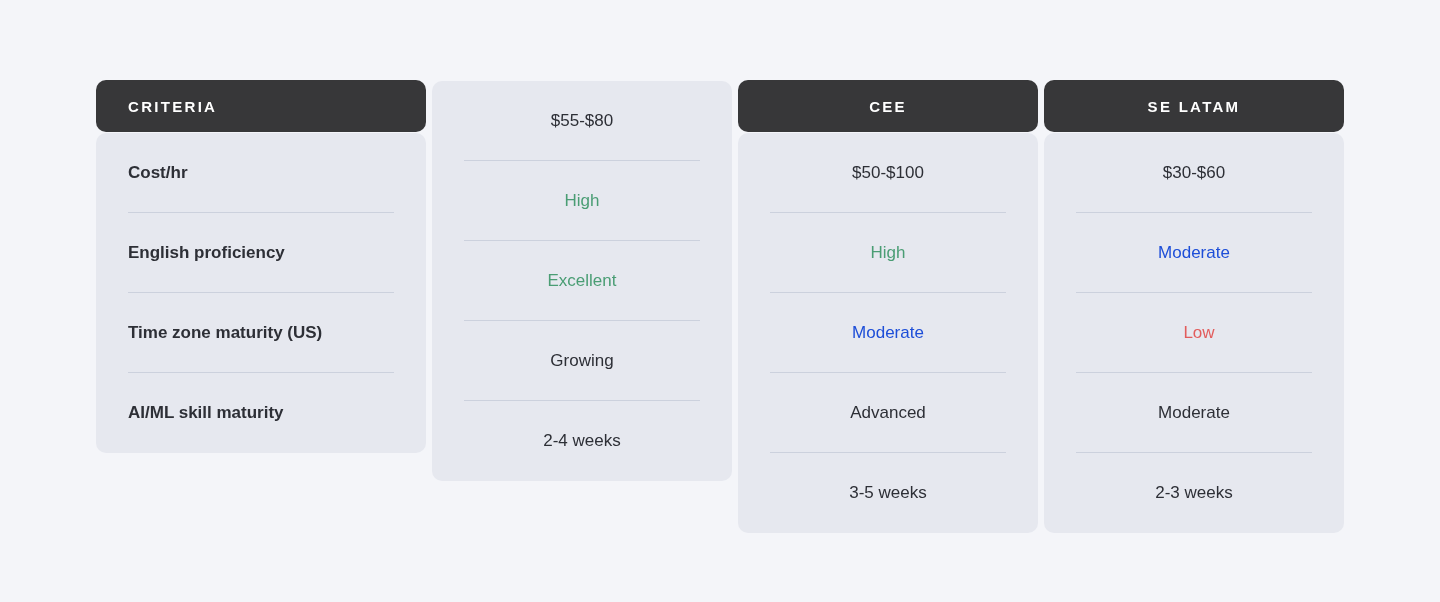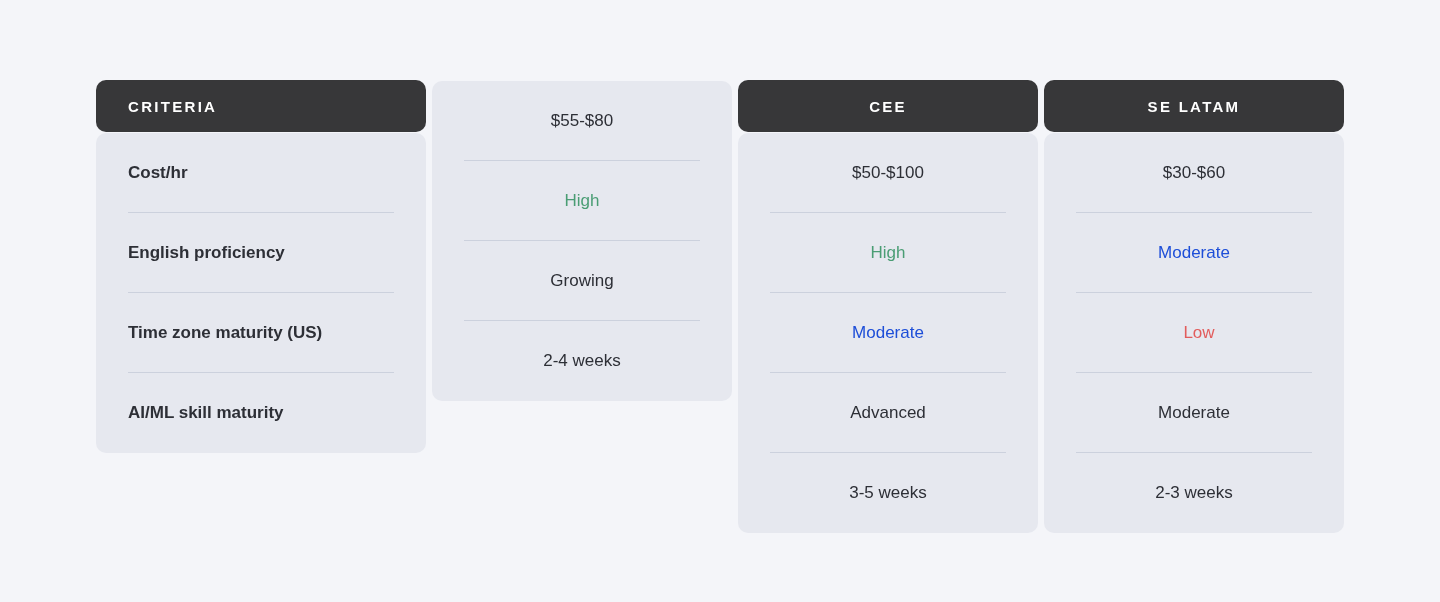--- a/index.html
+++ b/index.html
@@ -104,20 +104,21 @@
         <div class="cell">English proficiency</div>
         <div class="cell">Time zone maturity (US)</div>
         <div class="cell">AI/ML skill maturity</div>
       </div>
   </div>
 
   <div class="col col-region">
     <div class="col-body">
         <div class="cell v-neutral">$55-$80</div>
         <div class="cell v-good">High</div>
+        <div class="cell v-good">Excellent</div>
         <div class="cell v-neutral">Growing</div>
         <div class="cell v-neutral">2-4 weeks</div>
       </div>
   </div>
 
   <div class="col col-region">
     <div class="col-head">CEE</div>
     <div class="col-body">
         <div class="cell v-neutral">$50-$100</div>
         <div class="cell v-good">High</div>

